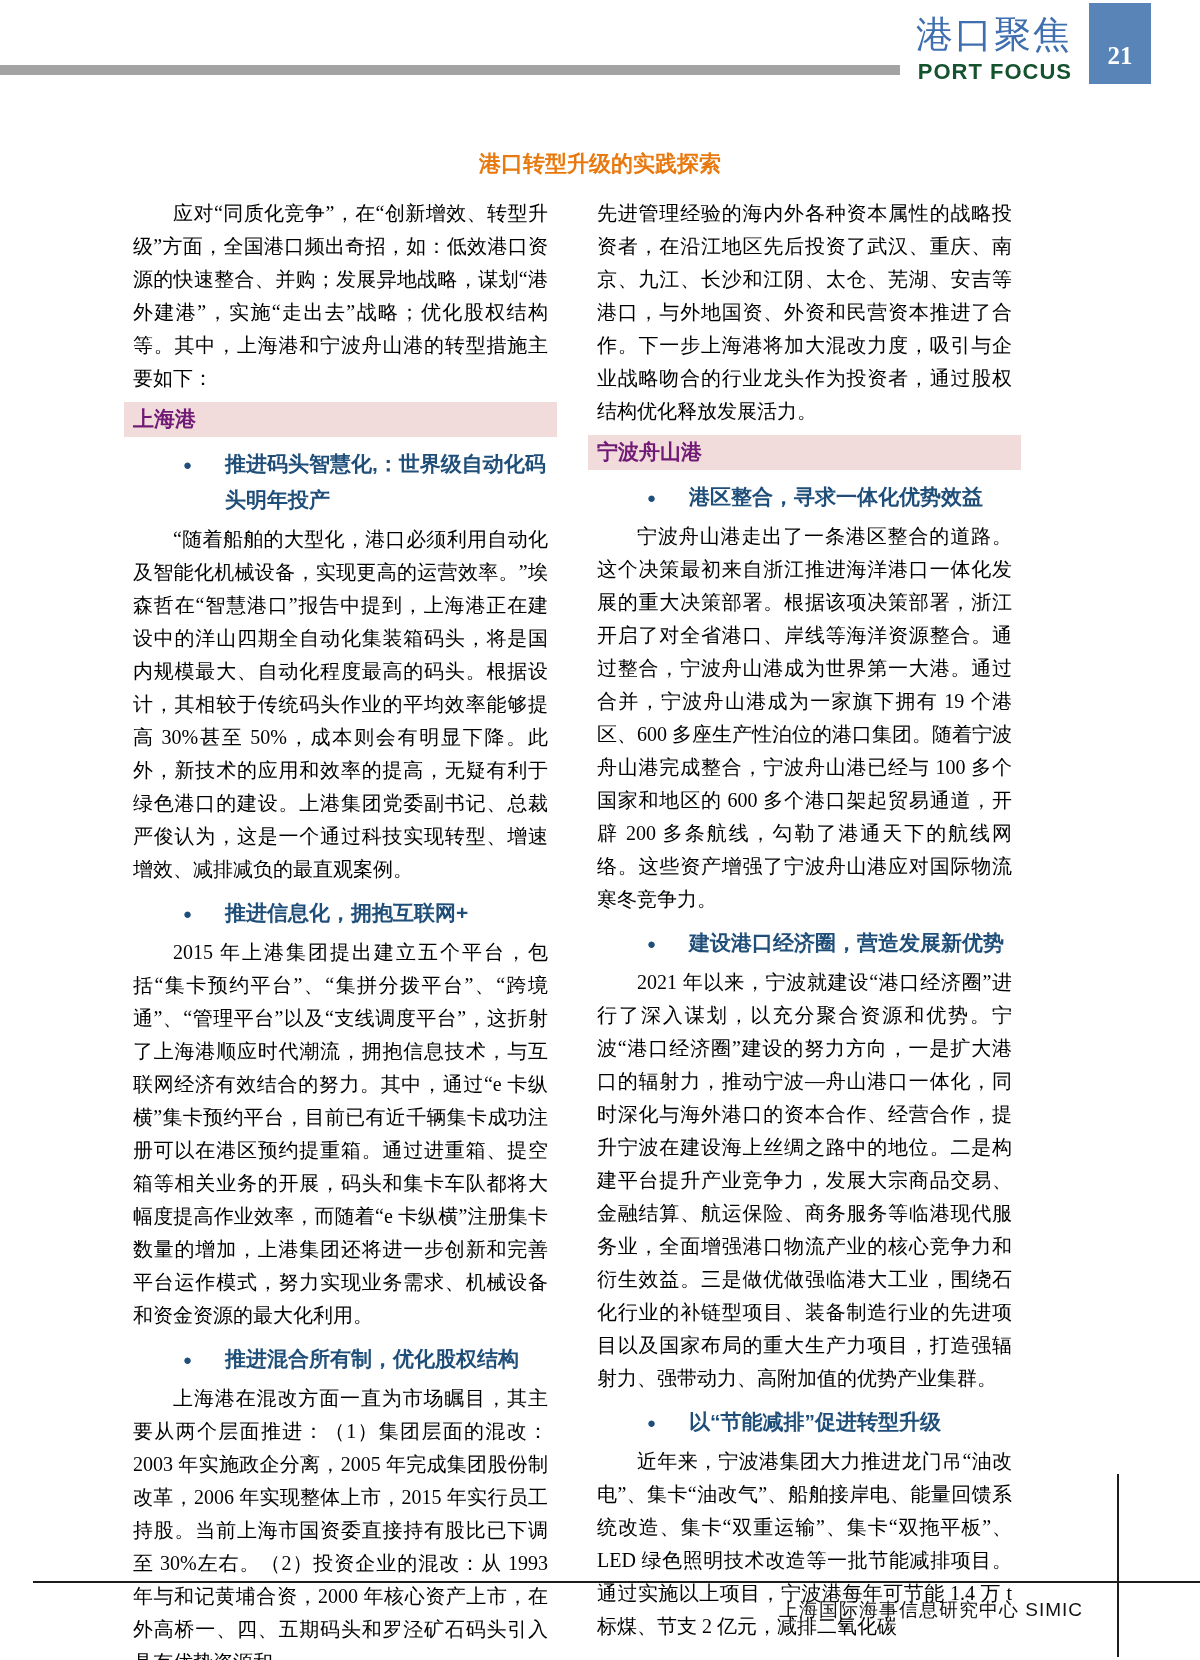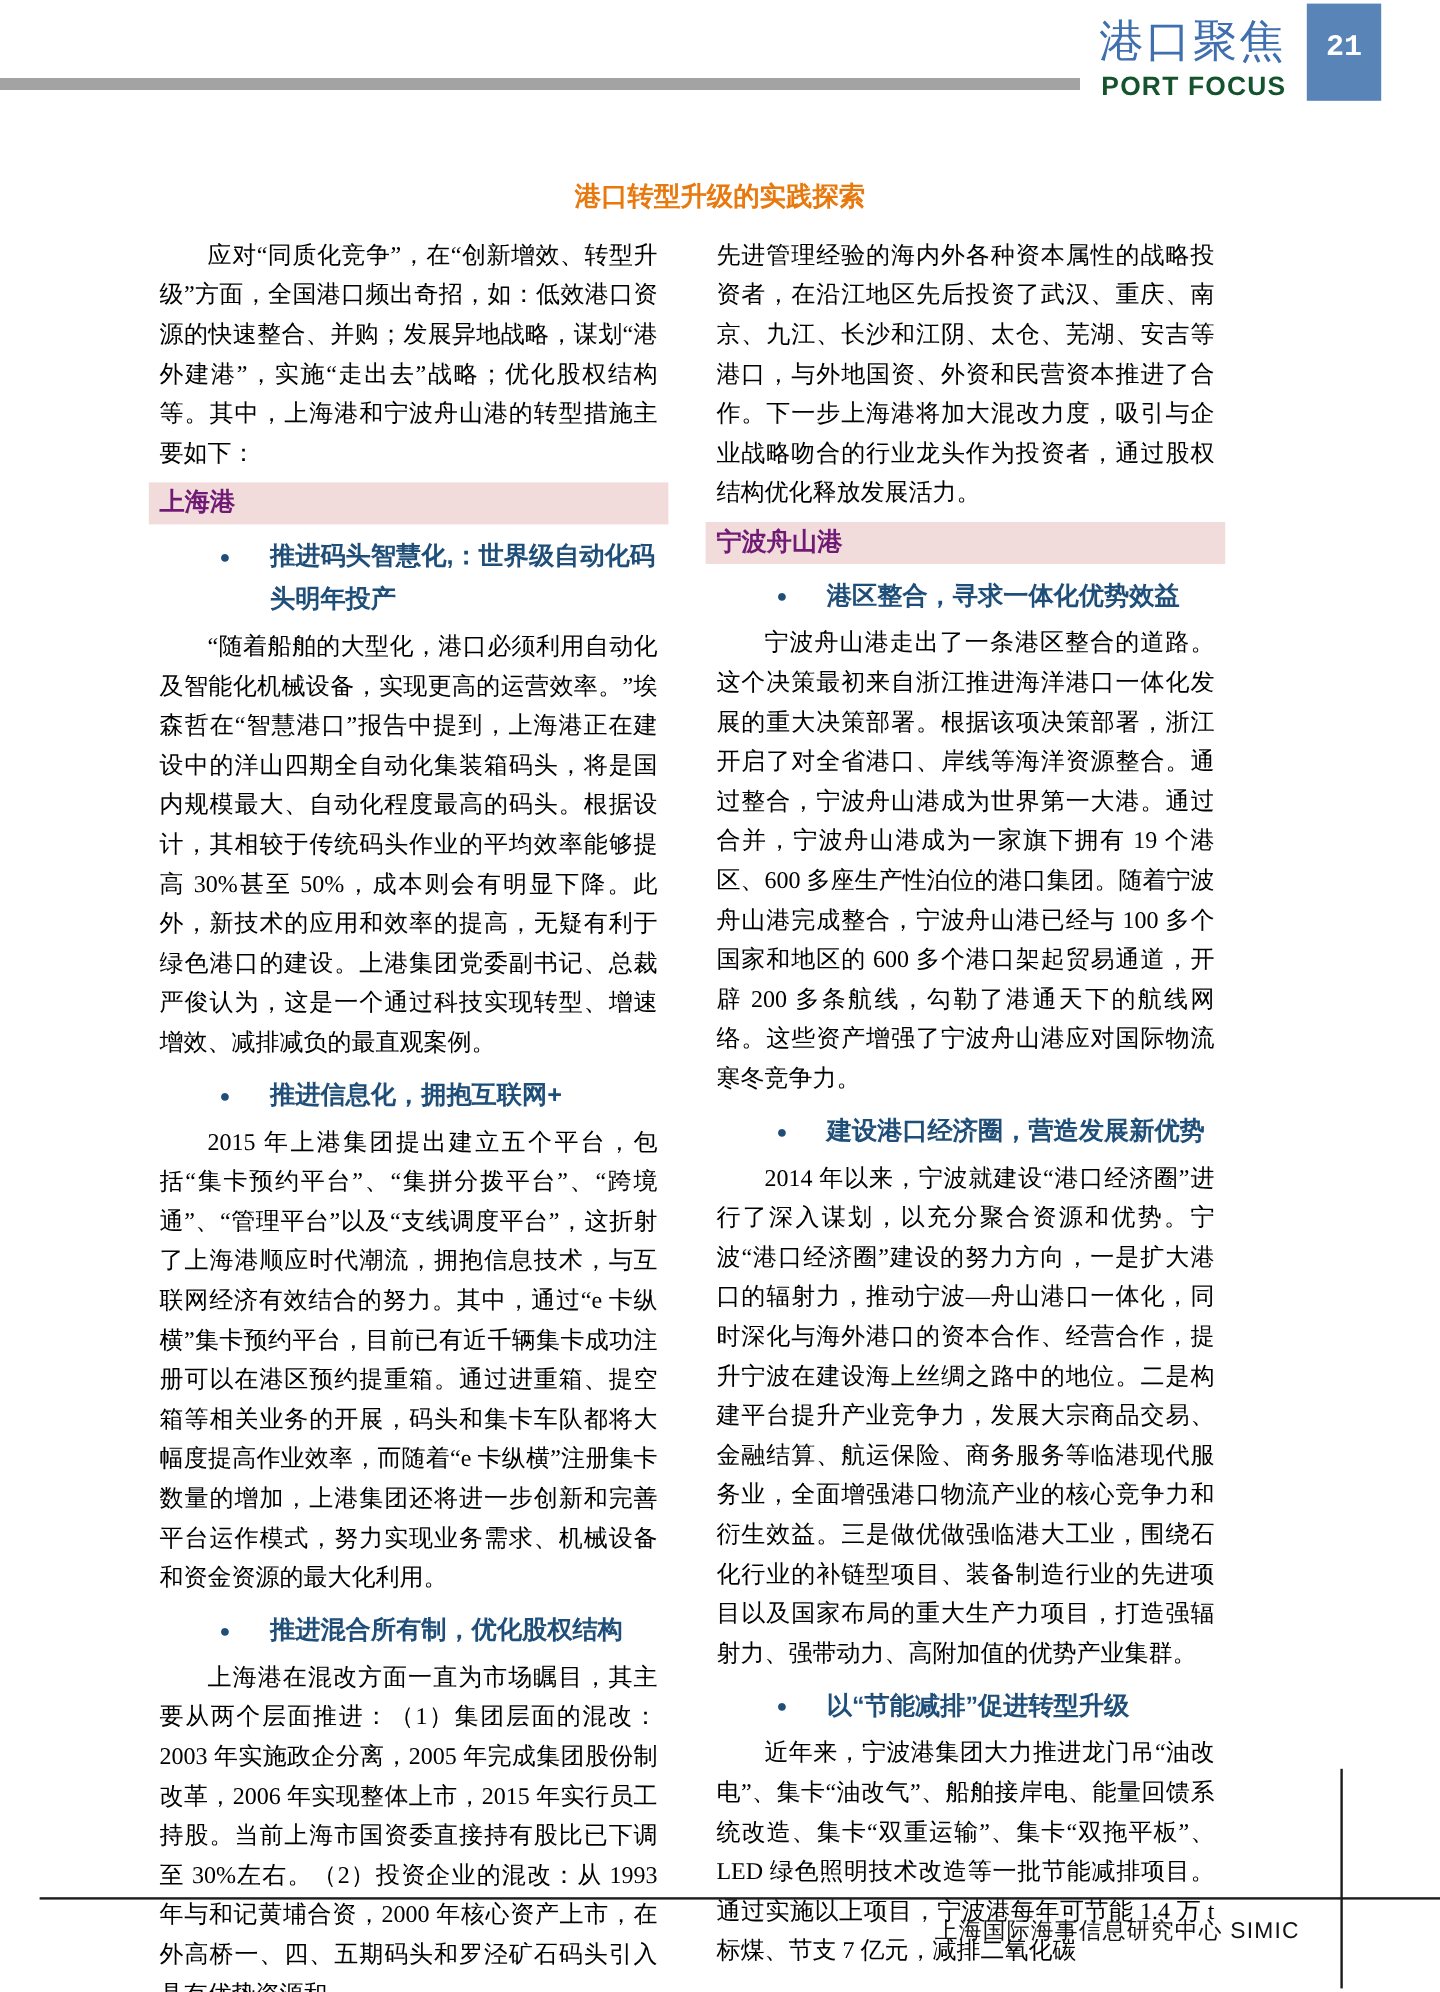--- a/index.html
+++ b/index.html
@@ -24,24 +24,24 @@
   }
   .title-en{
     position:absolute;top:60px;right:128px;
     font-family:"Liberation Sans","DejaVu Sans",sans-serif;
     font-weight:bold;font-size:22px;line-height:24px;
     color:#14532d;letter-spacing:1px;
   }
   .page-badge{
     position:absolute;left:1089px;top:3px;width:62px;height:81px;
     background:#5884b8;color:#ffffff;
-    font-family:Liberation Mono, monospace;
+    font-family:Liberation Serif, serif;
     font-weight:bold;font-size:25px;
     text-align:center;line-height:25px;
-    padding-top:0;box-sizing:border-box;
+    padding-top:16px;box-sizing:border-box;
   }
   .page-badge span{display:inline-block;margin-top:24px;}
   
   .intro-row{
     position:absolute;left:133px;top:104px;width:879px;
     display:flex;
   }
   .intro-row .cell{width:415px;font-size:20px;line-height:33px;text-align:justify;}
   .intro-row .cell + .cell{margin-left:49px;}
   
@@ -149,27 +149,27 @@
       <div class="bullet-item">
         <span class="dot">●</span>
         <span>港区整合，寻求一体化优势效益</span>
       </div>
       <p class="body-para indent">宁波舟山港走出了一条港区整合的道路。这个决策最初来自浙江推进海洋港口一体化发展的重大决策部署。根据该项决策部署，浙江开启了对全省港口、岸线等海洋资源整合。通过整合，宁波舟山港成为世界第一大港。通过合并，宁波舟山港成为一家旗下拥有 19 个港区、600 多座生产性泊位的港口集团。随着宁波舟山港完成整合，宁波舟山港已经与 100 多个国家和地区的 600 多个港口架起贸易通道，开辟 200 多条航线，勾勒了港通天下的航线网络。这些资产增强了宁波舟山港应对国际物流寒冬竞争力。</p>
 
       <div class="bullet-item">
         <span class="dot">●</span>
         <span>建设港口经济圈，营造发展新优势</span>
       </div>
-      <p class="body-para indent">2014 年以来，宁波就建设“港口经济圈”进行了深入谋划，以充分聚合资源和优势。宁波“港口经济圈”建设的努力方向，一是扩大港口的辐射力，推动宁波—舟山港口一体化，同时深化与海外港口的资本合作、经营合作，提升宁波在建设海上丝绸之路中的地位。二是构建平台提升产业竞争力，发展大宗商品交易、金融结算、航运保险、商务服务等临港现代服务业，全面增强港口物流产业的核心竞争力和衍生效益。三是做优做强临港大工业，围绕石化行业的补链型项目、装备制造行业的先进项目以及国家布局的重大生产力项目，打造强辐射力、强带动力、高附加值的优势产业集群。</p>
+      <p class="body-para indent">2021 年以来，宁波就建设“港口经济圈”进行了深入谋划，以充分聚合资源和优势。宁波“港口经济圈”建设的努力方向，一是扩大港口的辐射力，推动宁波—舟山港口一体化，同时深化与海外港口的资本合作、经营合作，提升宁波在建设海上丝绸之路中的地位。二是构建平台提升产业竞争力，发展大宗商品交易、金融结算、航运保险、商务服务等临港现代服务业，全面增强港口物流产业的核心竞争力和衍生效益。三是做优做强临港大工业，围绕石化行业的补链型项目、装备制造行业的先进项目以及国家布局的重大生产力项目，打造强辐射力、强带动力、高附加值的优势产业集群。</p>
 
       <div class="bullet-item">
         <span class="dot">●</span>
         <span>以“节能减排”促进转型升级</span>
       </div>
-      <p class="body-para indent">近年来，宁波港集团大力推进龙门吊“油改电”、集卡“油改气”、船舶接岸电、能量回馈系统改造、集卡“双重运输”、集卡“双拖平板”、LED 绿色照明技术改造等一批节能减排项目。通过实施以上项目，宁波港每年可节能 1.4 万 t 标煤、节支 7 亿元，减排二氧化碳</p>
+      <p class="body-para indent">近年来，宁波港集团大力推进龙门吊“油改电”、集卡“油改气”、船舶接岸电、能量回馈系统改造、集卡“双重运输”、集卡“双拖平板”、LED 绿色照明技术改造等一批节能减排项目。通过实施以上项目，宁波港每年可节能 1.4 万 t 标煤、节支 2 亿元，减排二氧化碳</p>
     </div>
 
   </div>
 
   <div class="footer-rule"></div>
   <div class="footer-vrule"></div>
   <div class="footer-text">上海国际海事信息研究中心 SIMIC</div>
 
 </div>
 

